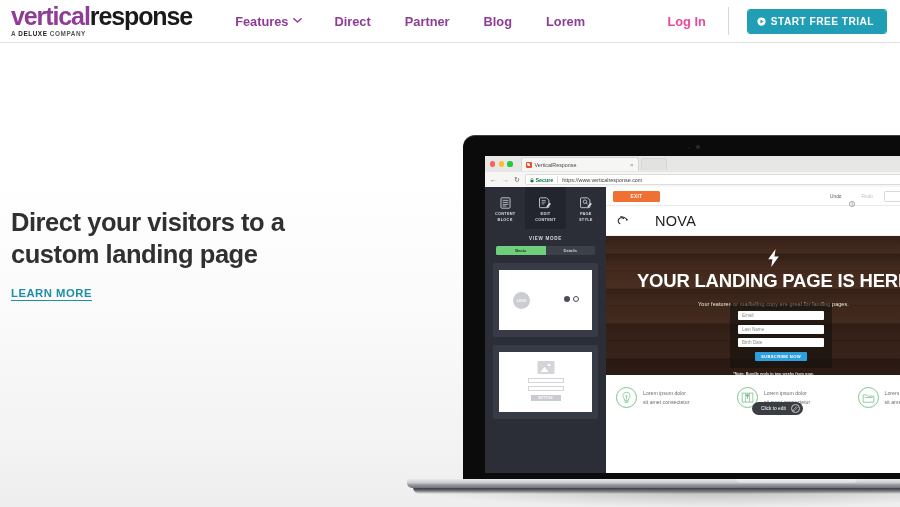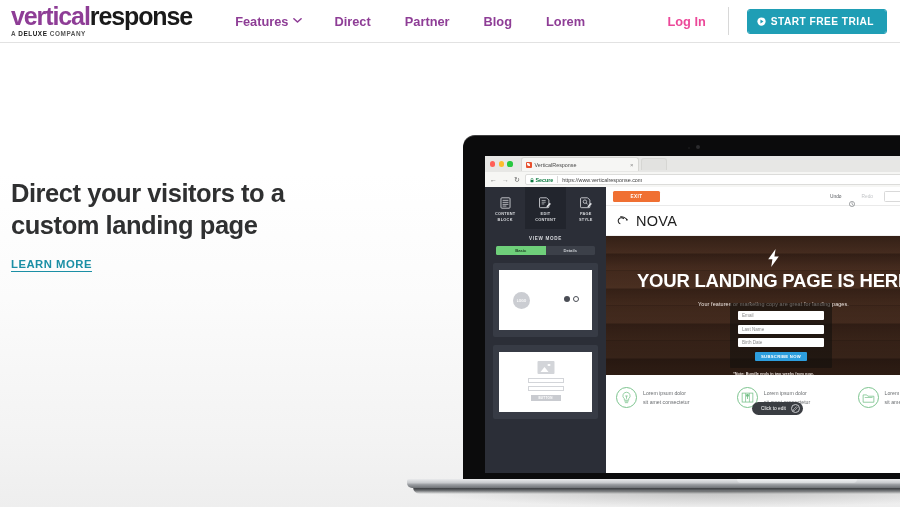--- a/index.html
+++ b/index.html
@@ -66,21 +66,21 @@
 
   
   .hero {
     position: absolute; top: 43px; left: 0; width: 900px; height: 464px;
     background: linear-gradient(180deg,#ffffff 0%,#ffffff 28%,#fbfbfb 55%,#f3f3f3 86%,#eeeeee 100%);
     overflow: hidden;
   }
   .hero-copy { position: absolute; left: 11px; top: 134px; width: 320px; }
   .hero-h1 {
     font-size: 25.5px; font-weight: bold; color: #2f3031;
-    line-height: 1.26; letter-spacing: -.45px;
+    line-height: 1.26; letter-spacing: -.45px; margin-top: 29px;
   }
   .hero-p {
     margin-top: 12px; font-size: 13px; color: #63676a; line-height: 1.48;
     letter-spacing: -.1px; max-width: 290px;
   }
   .learn {
     display: inline-block; margin-top: 17px;
     color: #1b8fa5; font-size: 11.3px; font-weight: bold; letter-spacing: .5px;
     text-decoration: none; border-bottom: 1.5px solid #1b8fa5;
     padding-bottom: 1px; cursor: pointer;
@@ -219,21 +219,21 @@
   .prev {
     font-size: 4.8px; color: #55585d; border: 1px solid #d9d9d9; border-radius: 1.5px;
     width: 50px; height: 11px; display: flex; align-items: center; justify-content: center;
     cursor: pointer; margin-left: 4px;
   }
   .brandbar {
     height: 30px; display: flex; align-items: center; padding-left: 11px; gap: 4px;
     border-bottom: 1px solid #f0f0f0;
   }
   .brandmark { width: 15px; height: 15px; display: block; }
-  .brandname { font-size: 14.5px; color: #1d1d1d; letter-spacing: .3px; }
+  .brandname { font-size: 14.5px; color: #1d1d1d; letter-spacing: .3px; margin-left: 19px; }
 
   .banner {
     height: 139px; position: relative; overflow: hidden;
     background:
       linear-gradient(180deg, rgba(0,0,0,.30), rgba(0,0,0,.10) 22%, rgba(0,0,0,.18) 55%, rgba(0,0,0,.42)),
       repeating-linear-gradient(180deg,#4a2e20 0px,#553626 17px,#3d251a 18px,#4e3122 34px,#362117 35px),
       repeating-linear-gradient(90deg, rgba(255,255,255,.035) 0 3px, rgba(0,0,0,.04) 3px 7px);
     text-align: center;
   }
   .bolt { margin: 13px auto 0; width: 13px; height: 18px; display: block; }

